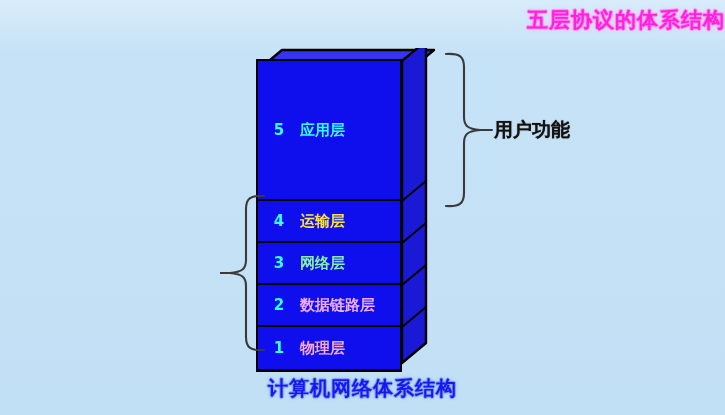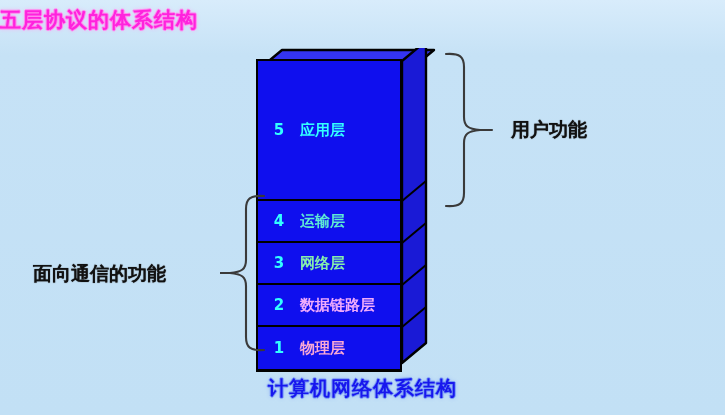--- a/index.html
+++ b/index.html
@@ -16,21 +16,21 @@
     overflow: hidden;
     background: linear-gradient(to bottom, #d8ecfb 0px, #c6e2f6 55px, #c2e0f5 415px);
   }
 
   
   .title-top {
     position: absolute;
     left: 0;
     top: 6px;
     width: 725px;
-    text-align: left;
+    text-align: right;
     font-size: 21px;
     font-weight: bold;
     letter-spacing: 1px;
     color: #ff22dd;
     text-shadow:
        1px 0 0 #ff88ee, -1px 0 0 #ff88ee,
        0 1px 0 #ff88ee, 0 -1px 0 #ff88ee,
        0 0 4px #ff9ef0;
     white-space: nowrap;
   }
@@ -137,44 +137,43 @@
       <line x1="146" y1="279" x2="170" y2="259" stroke="#000000" stroke-width="2"></line>
     </svg>
 
     <div class="front">
       <div class="layer" style="height:140px;">
         <span class="num" style="color:#33ffff;">5</span>
         <span class="lname" style="color:#33ffff;">应用层</span>
       </div>
       <div class="layer" style="height:42px;">
         <span class="num" style="color:#33ffff;">4</span>
-        <span class="lname" style="color:#5eead4;">运输层</span>
+        <span class="lname" style="color:#fde047;">运输层</span>
       </div>
       <div class="layer" style="height:42px;">
         <span class="num" style="color:#33ffff;">3</span>
         <span class="lname" style="color:#86efac;">网络层</span>
       </div>
       <div class="layer" style="height:42px;">
         <span class="num" style="color:#33ffff;">2</span>
         <span class="lname" style="color:#f0abfc;">数据链路层</span>
       </div>
       <div class="layer" style="height:42px;">
         <span class="num" style="color:#33ffff;">1</span>
         <span class="lname" style="color:#f9a8d4;">物理层</span>
       </div>
     </div>
   </div>
 
   <svg class="brace" style="left:440px; top:46px; width:56px; height:168px;" viewBox="0 0 56 168">
     <path d="M6,8 C20,7 24,11 24,21 L24,71 C24,80 28,83 40,84 C28,85 24,88 24,97 L24,147 C24,157 20,161 6,160" fill="none" stroke="#3a3a3a" stroke-width="2.1" stroke-linecap="round"></path>
     <line x1="40" y1="84" x2="52" y2="84" stroke="#3a3a3a" stroke-width="2.1" stroke-linecap="round"></line>
   </svg>
-  <div class="brace-label" style="left:494px; top:117px;margin-left:17px;">用户功能</div>
+  <div class="brace-label" style="left:494px; top:117px;">用户功能</div>
 
   <svg class="brace" style="left:220px; top:188px; width:50px; height:170px;" viewBox="0 0 50 170">
     <path d="M44,8 C30,7 26,11 26,21 L26,72 C26,81 22,84 10,85 C22,86 26,89 26,98 L26,149 C26,159 30,163 44,162" fill="none" stroke="#3a3a3a" stroke-width="2.1" stroke-linecap="round"></path>
     <line x1="10" y1="85" x2="-2" y2="85" stroke="#3a3a3a" stroke-width="2.1" stroke-linecap="round"></line>
   </svg>
-  <div class="brace-label" style="left:33px; top:261px;">面向通信的功能</div>
 
   <div class="title-bottom">计算机网络体系结构</div>
 
 </div>
 
 </body></html>

